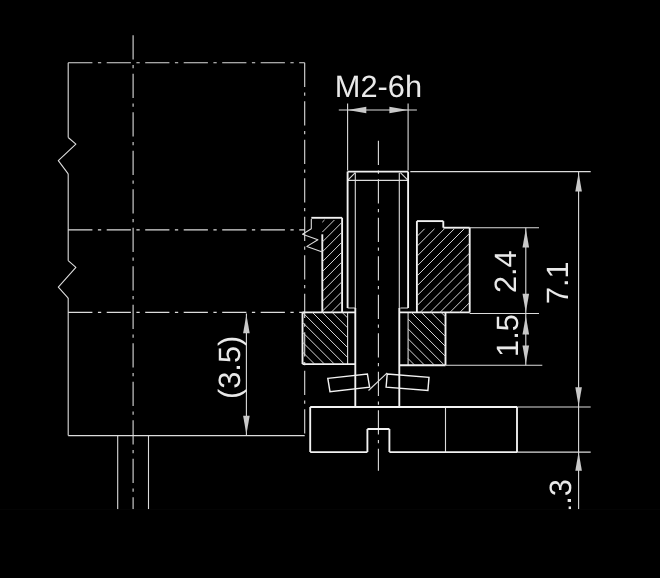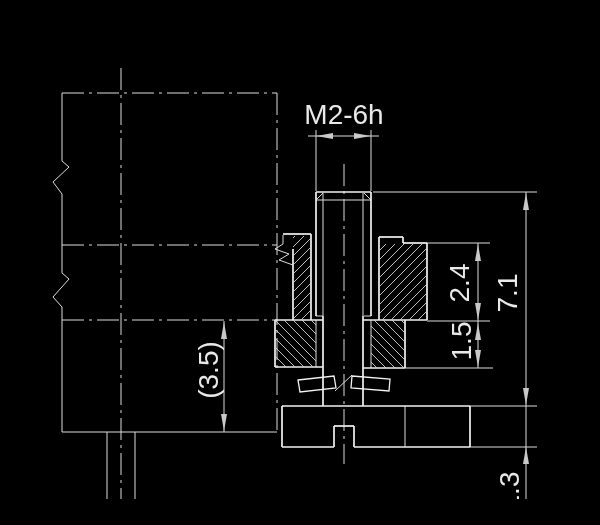--- a/index.html
+++ b/index.html
@@ -1,16 +1,16 @@
 <!DOCTYPE html>
 <html><head>
 <meta charset="utf-8">
 <style>
   html,body{margin:0;padding:0;background:#000;}
-  .stage{position:relative;width:600px;height:463px;background:#404040;overflow:hidden;margin-top:36px;}
+  .stage{position:relative;width:600px;height:463px;background:#404040;overflow:hidden;}
   svg{display:block;}
   text.dim-label{font-family:"Liberation Sans","DejaVu Sans",sans-serif;}
 </style>
 </head>
 <body>
 
 <div class="stage">
   <svg id="cad" width="600" height="525" viewBox="0 0 600 525" xmlns="http://www.w3.org/2000/svg" style="background: rgb(0, 0, 0);">
     <g id="g-phantom">
         <line x1="62" y1="57" x2="277" y2="57" stroke="#dcdcdc" stroke-width="1" stroke-linecap="butt" stroke-dasharray="22 5 3 5"></line>

